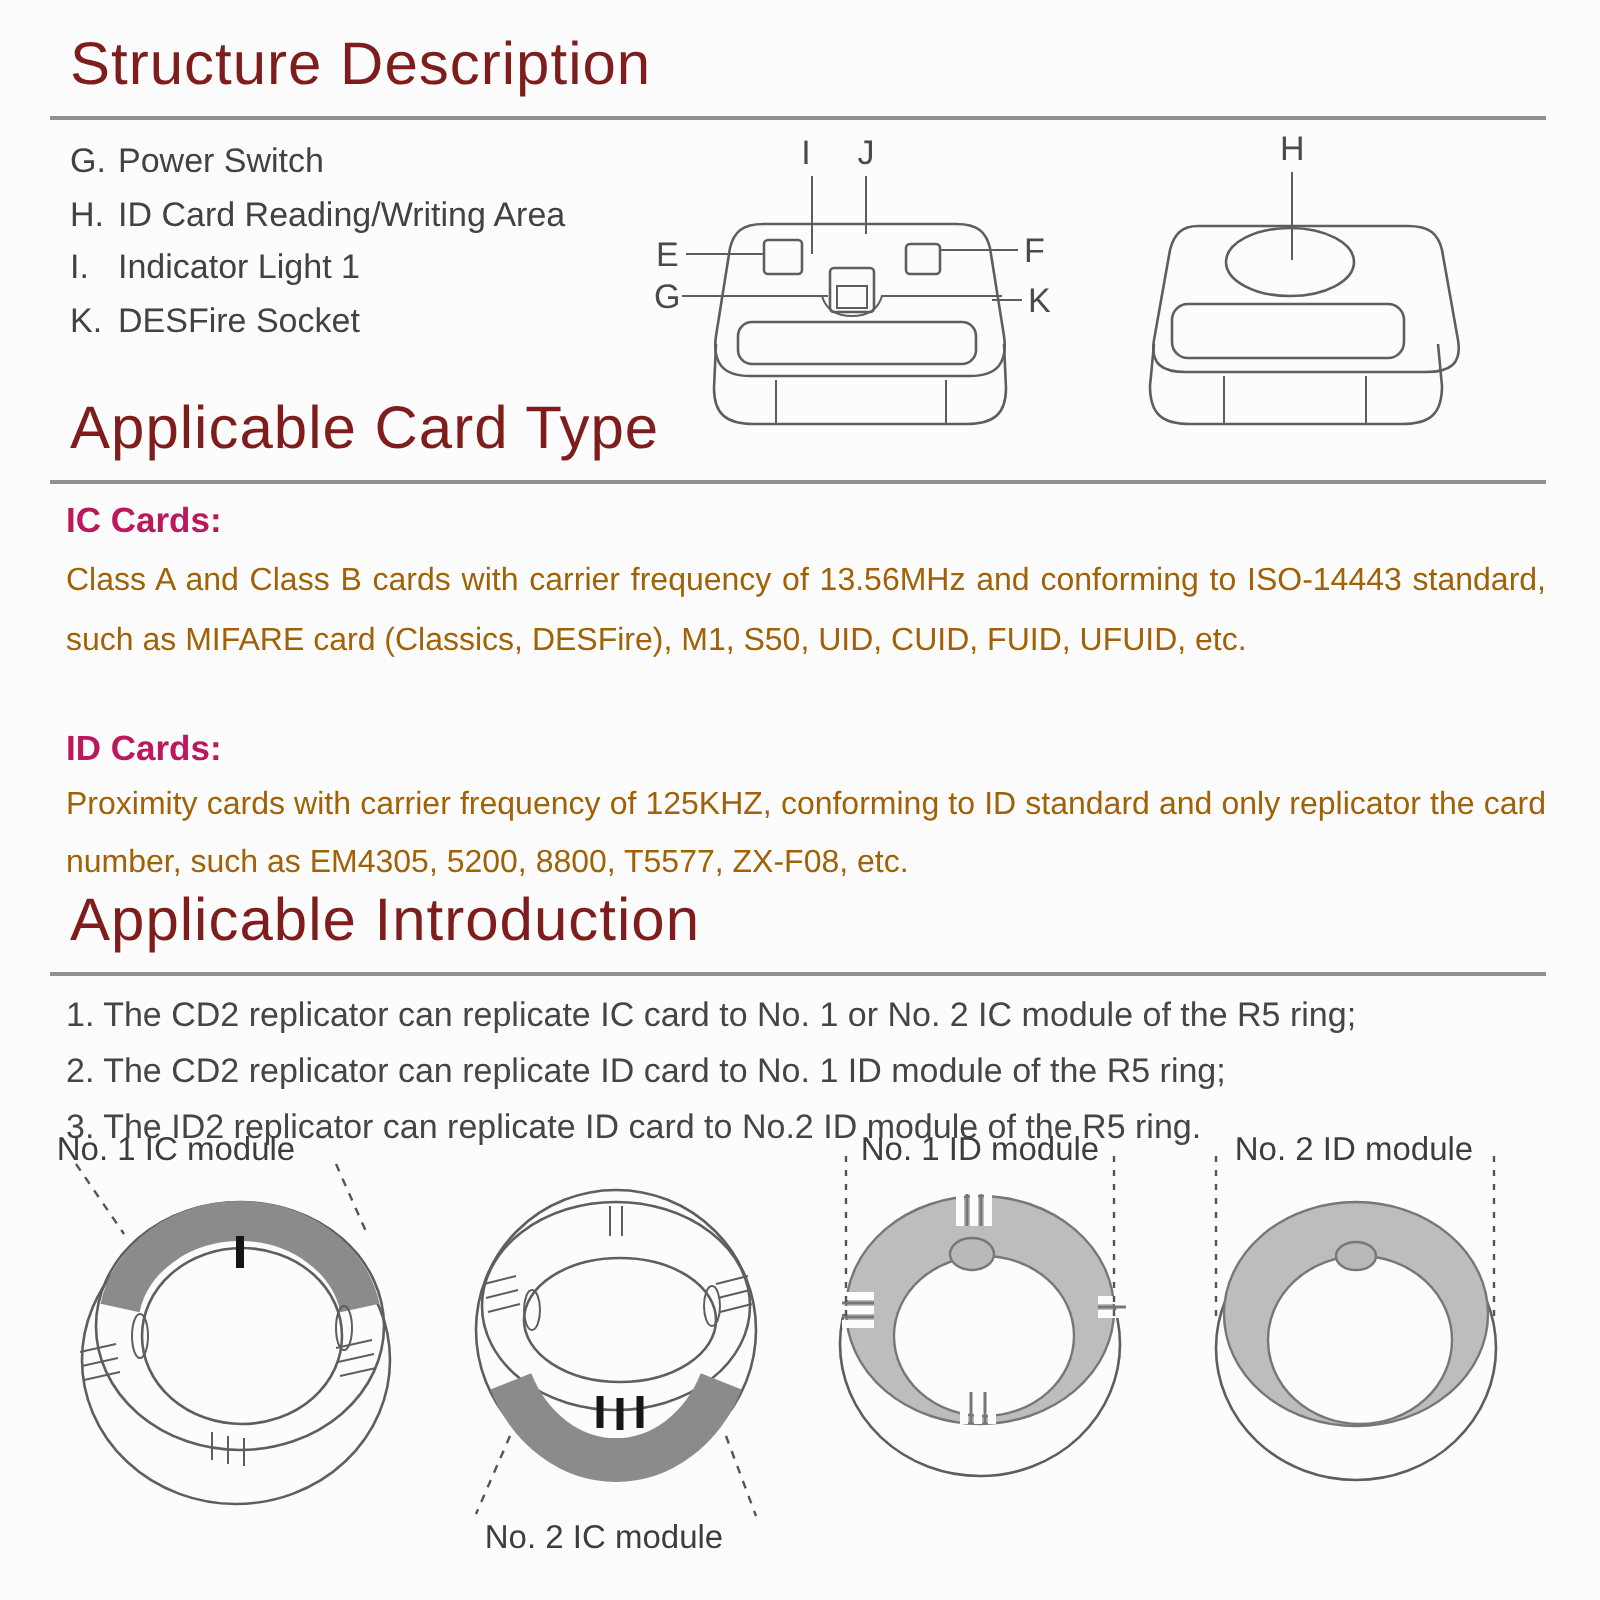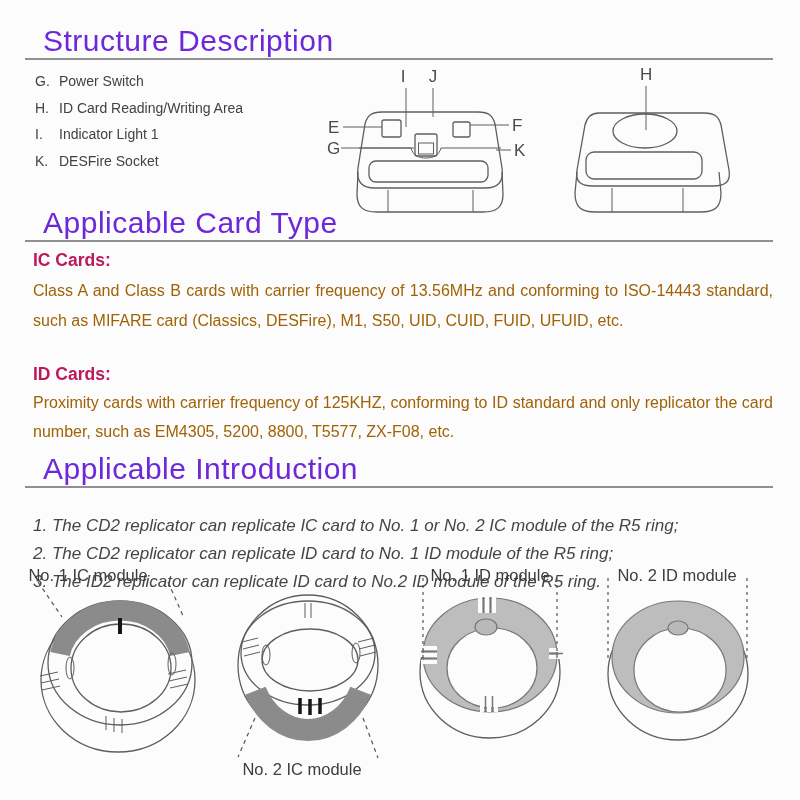--- a/index.html
+++ b/index.html
@@ -4,24 +4,24 @@
 <style>
   html,body{margin:0;padding:0;}
   body{
     width:800px;height:800px;position:relative;overflow:hidden;
     background:#fcfcfc;
     font-family:"Liberation Sans","DejaVu Sans",sans-serif;
     color:#4c4c4c;
   }
   .abs{position:absolute;}
   h1{
-    margin:8px;font-size:30px;font-weight:400;color:#6d28d9;letter-spacing:.5px;
+    margin:0;font-size:30px;font-weight:400;color:#7f1d1d;letter-spacing:.5px;
   }
   .rule{height:2px;background:#909090;width:748px;left:25px;}
-  .spec-list{font-size:14px;color:#424242;line-height:26.6px;}
+  .spec-list{font-size:17px;color:#424242;line-height:26.6px;}
   .spec-list .key{display:inline-block;width:24px;}
   .para{width:740px;font-size:16px;line-height:29.5px;color:#a16207;
         text-align:justify;text-align-last:left;}
   .bold-head{font-size:17.5px;font-weight:700;color:#be185d;}
   .num-list{font-size:17px;color:#454545;line-height:28px;white-space:nowrap;}
   .ring-label{font-size:16.5px;color:#3d3d3d;white-space:nowrap;text-align:center;width:120px;}
   svg text{font-size:17px;fill:#4a4a4a;font-family:"Liberation Sans","DejaVu Sans",sans-serif;}
   svg .ln{stroke:#5e5e5e;stroke-width:1.3;fill:none;}
   svg .thin{stroke:#5e5e5e;stroke-width:1;fill:none;}
   svg .dash{stroke:#555;stroke-width:1.2;fill:none;stroke-dasharray:4 4;}
@@ -88,21 +88,21 @@
 
 <div class="abs bold-head" style="left:33px;top:250px;">IC Cards:</div>
 <div class="abs para" style="left:33px;top:276px;">Class A and Class B cards with carrier frequency of 13.56MHz and conforming to ISO-14443 standard, such as MIFARE card (Classics, DESFire), M1, S50, UID, CUID, FUID, UFUID, etc.</div>
 
 <div class="abs bold-head" style="left:33px;top:364px;">ID Cards:</div>
 <div class="abs para" style="left:33px;top:389px;line-height:28.5px;">Proximity cards with carrier frequency of 125KHZ, conforming to ID standard and only replicator the card number, such as EM4305, 5200, 8800, T5577, ZX-F08, etc.</div>
 
 <h1 class="abs" style="left:35px;top:444px;">Applicable Introduction</h1>
 <div class="abs rule" style="top:486px;"></div>
 
-<div class="abs num-list" style="left:33px;top:512px;font-style:italic;">
+<div class="abs num-list" style="left:33px;top:494px;">
   <div>1. The CD2 replicator can replicate IC card to No. 1 or No. 2 IC module of the R5 ring;</div>
   <div>2. The CD2 replicator can replicate ID card to No. 1 ID module of the R5 ring;</div>
   <div>3. The ID2 replicator can replicate ID card to No.2 ID module of the R5 ring.</div>
 </div>
 
 <svg class="abs" style="left:0;top:558px;" width="800" height="242" viewBox="0 0 800 242">
 
   <g>
     <ellipse class="ln" cx="118" cy="122" rx="77" ry="72"></ellipse>
     <ellipse class="ln" cx="120" cy="105" rx="72" ry="62"></ellipse>

